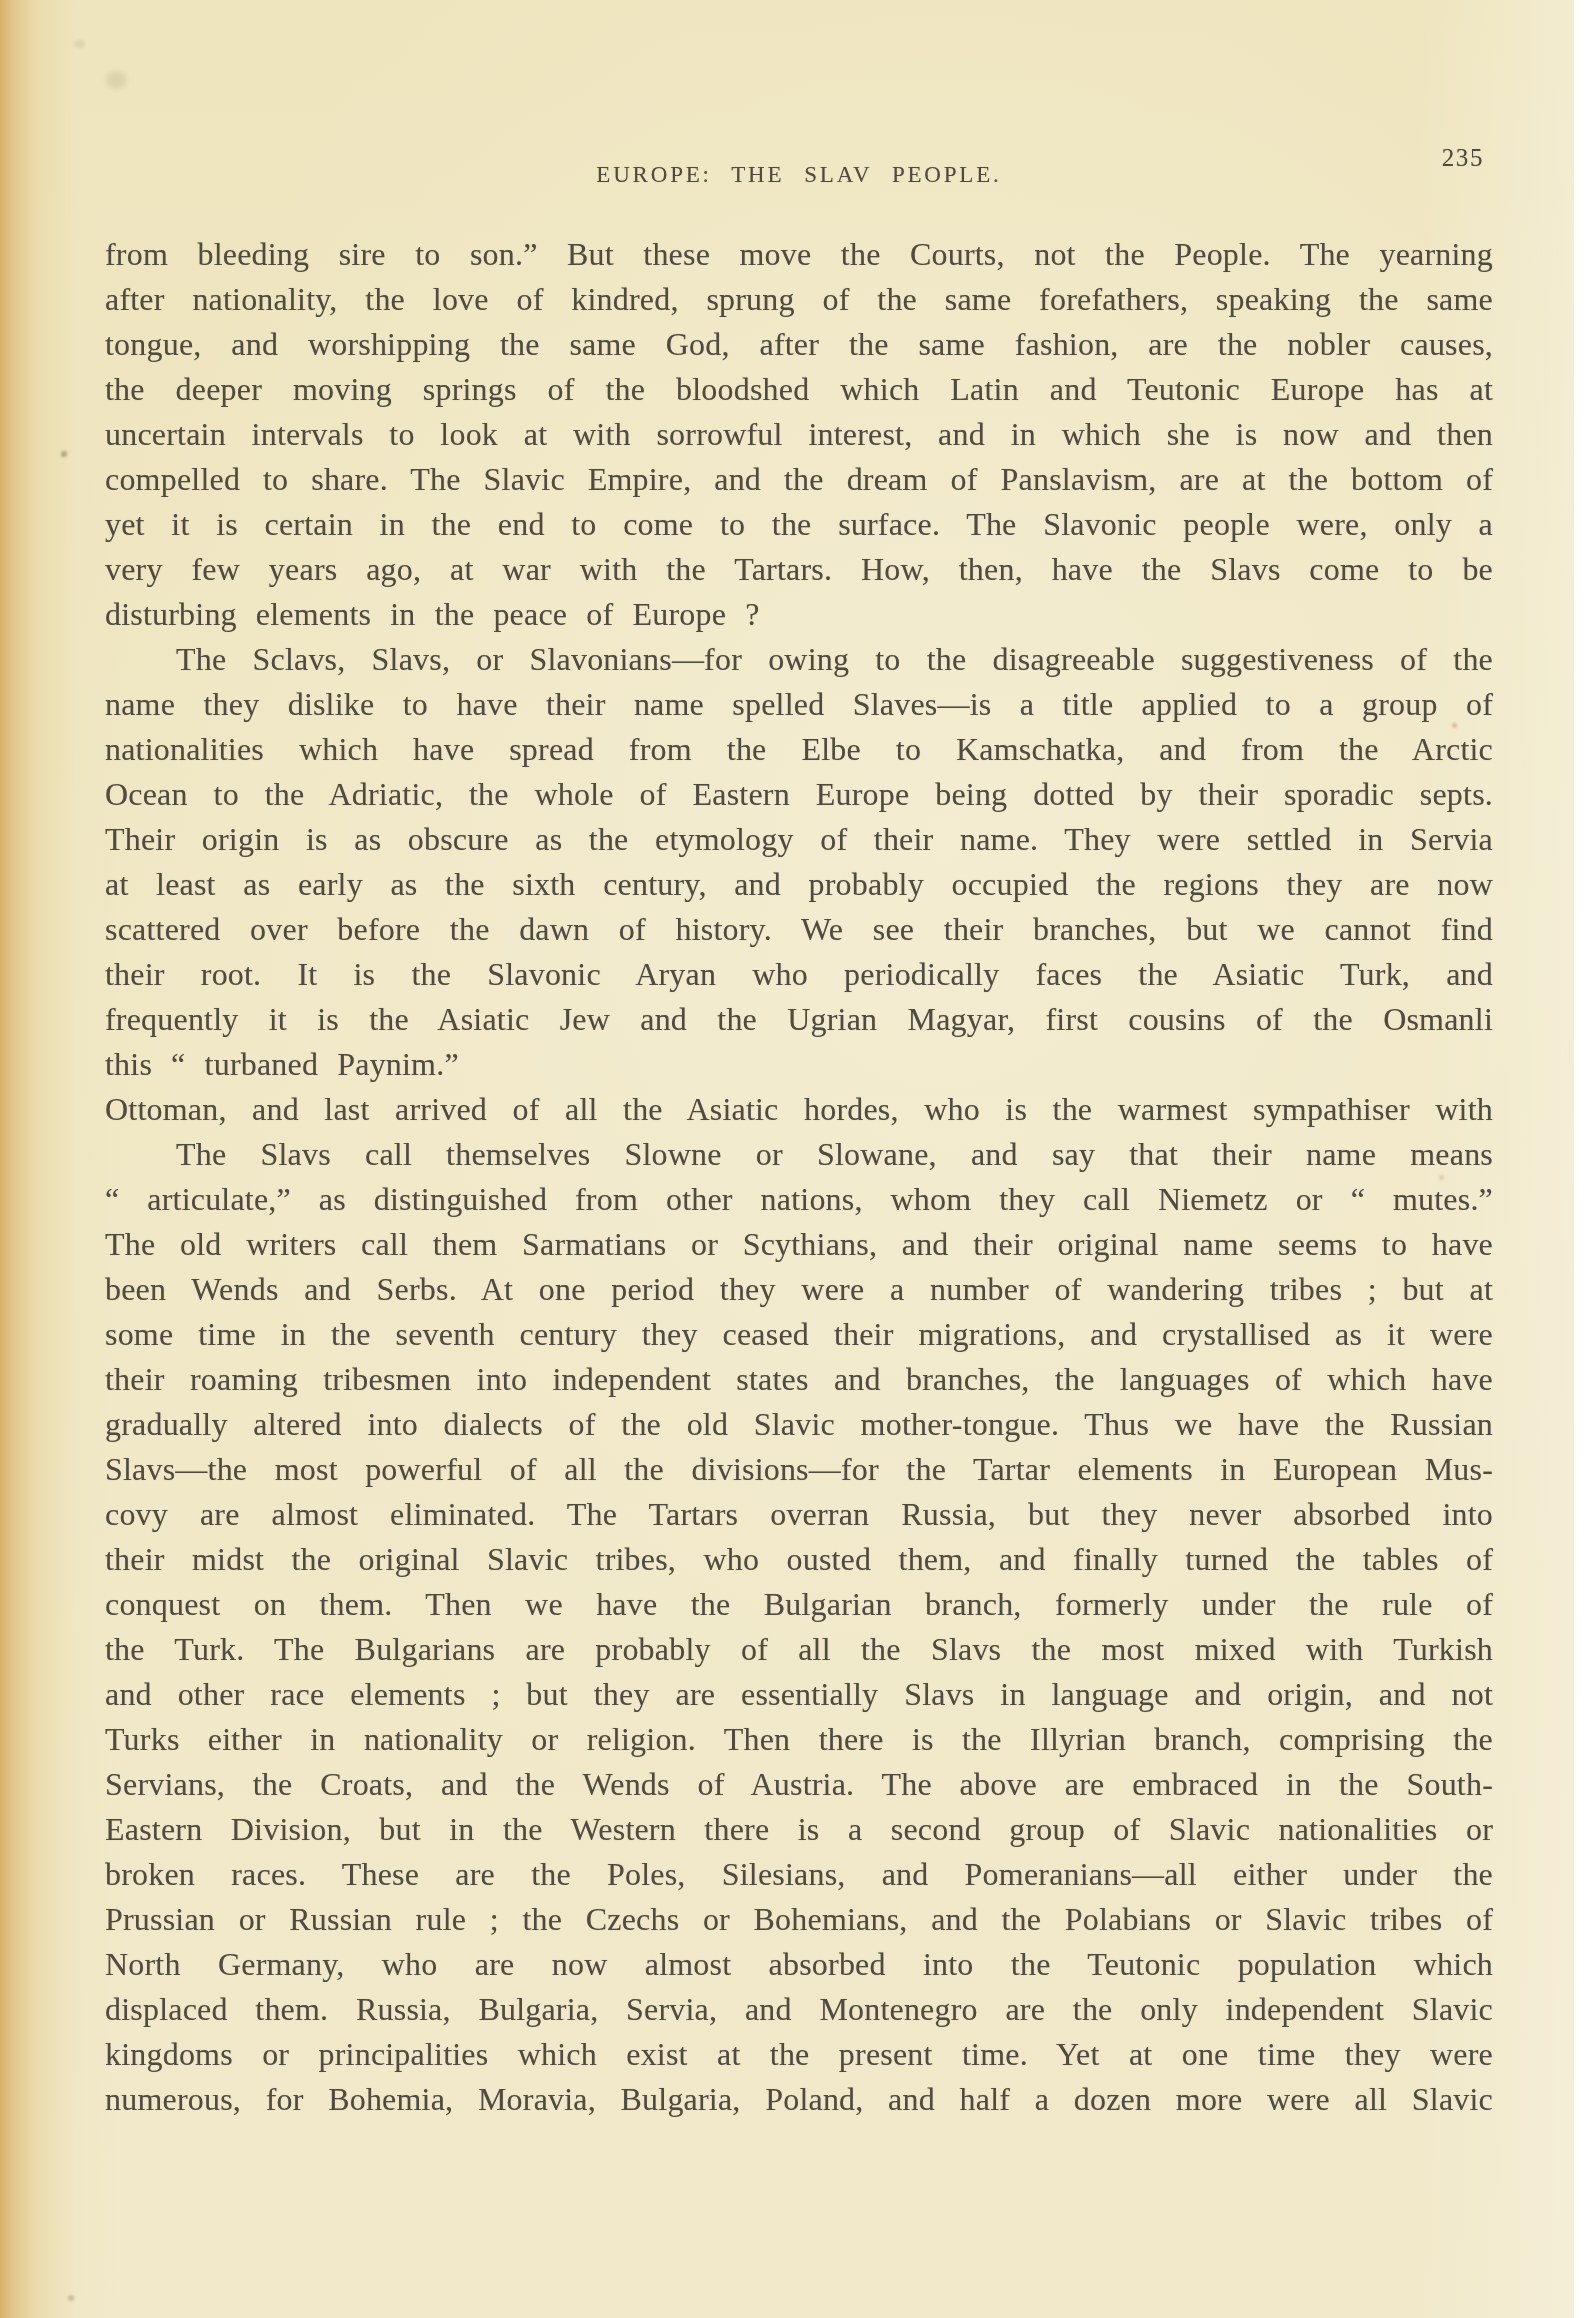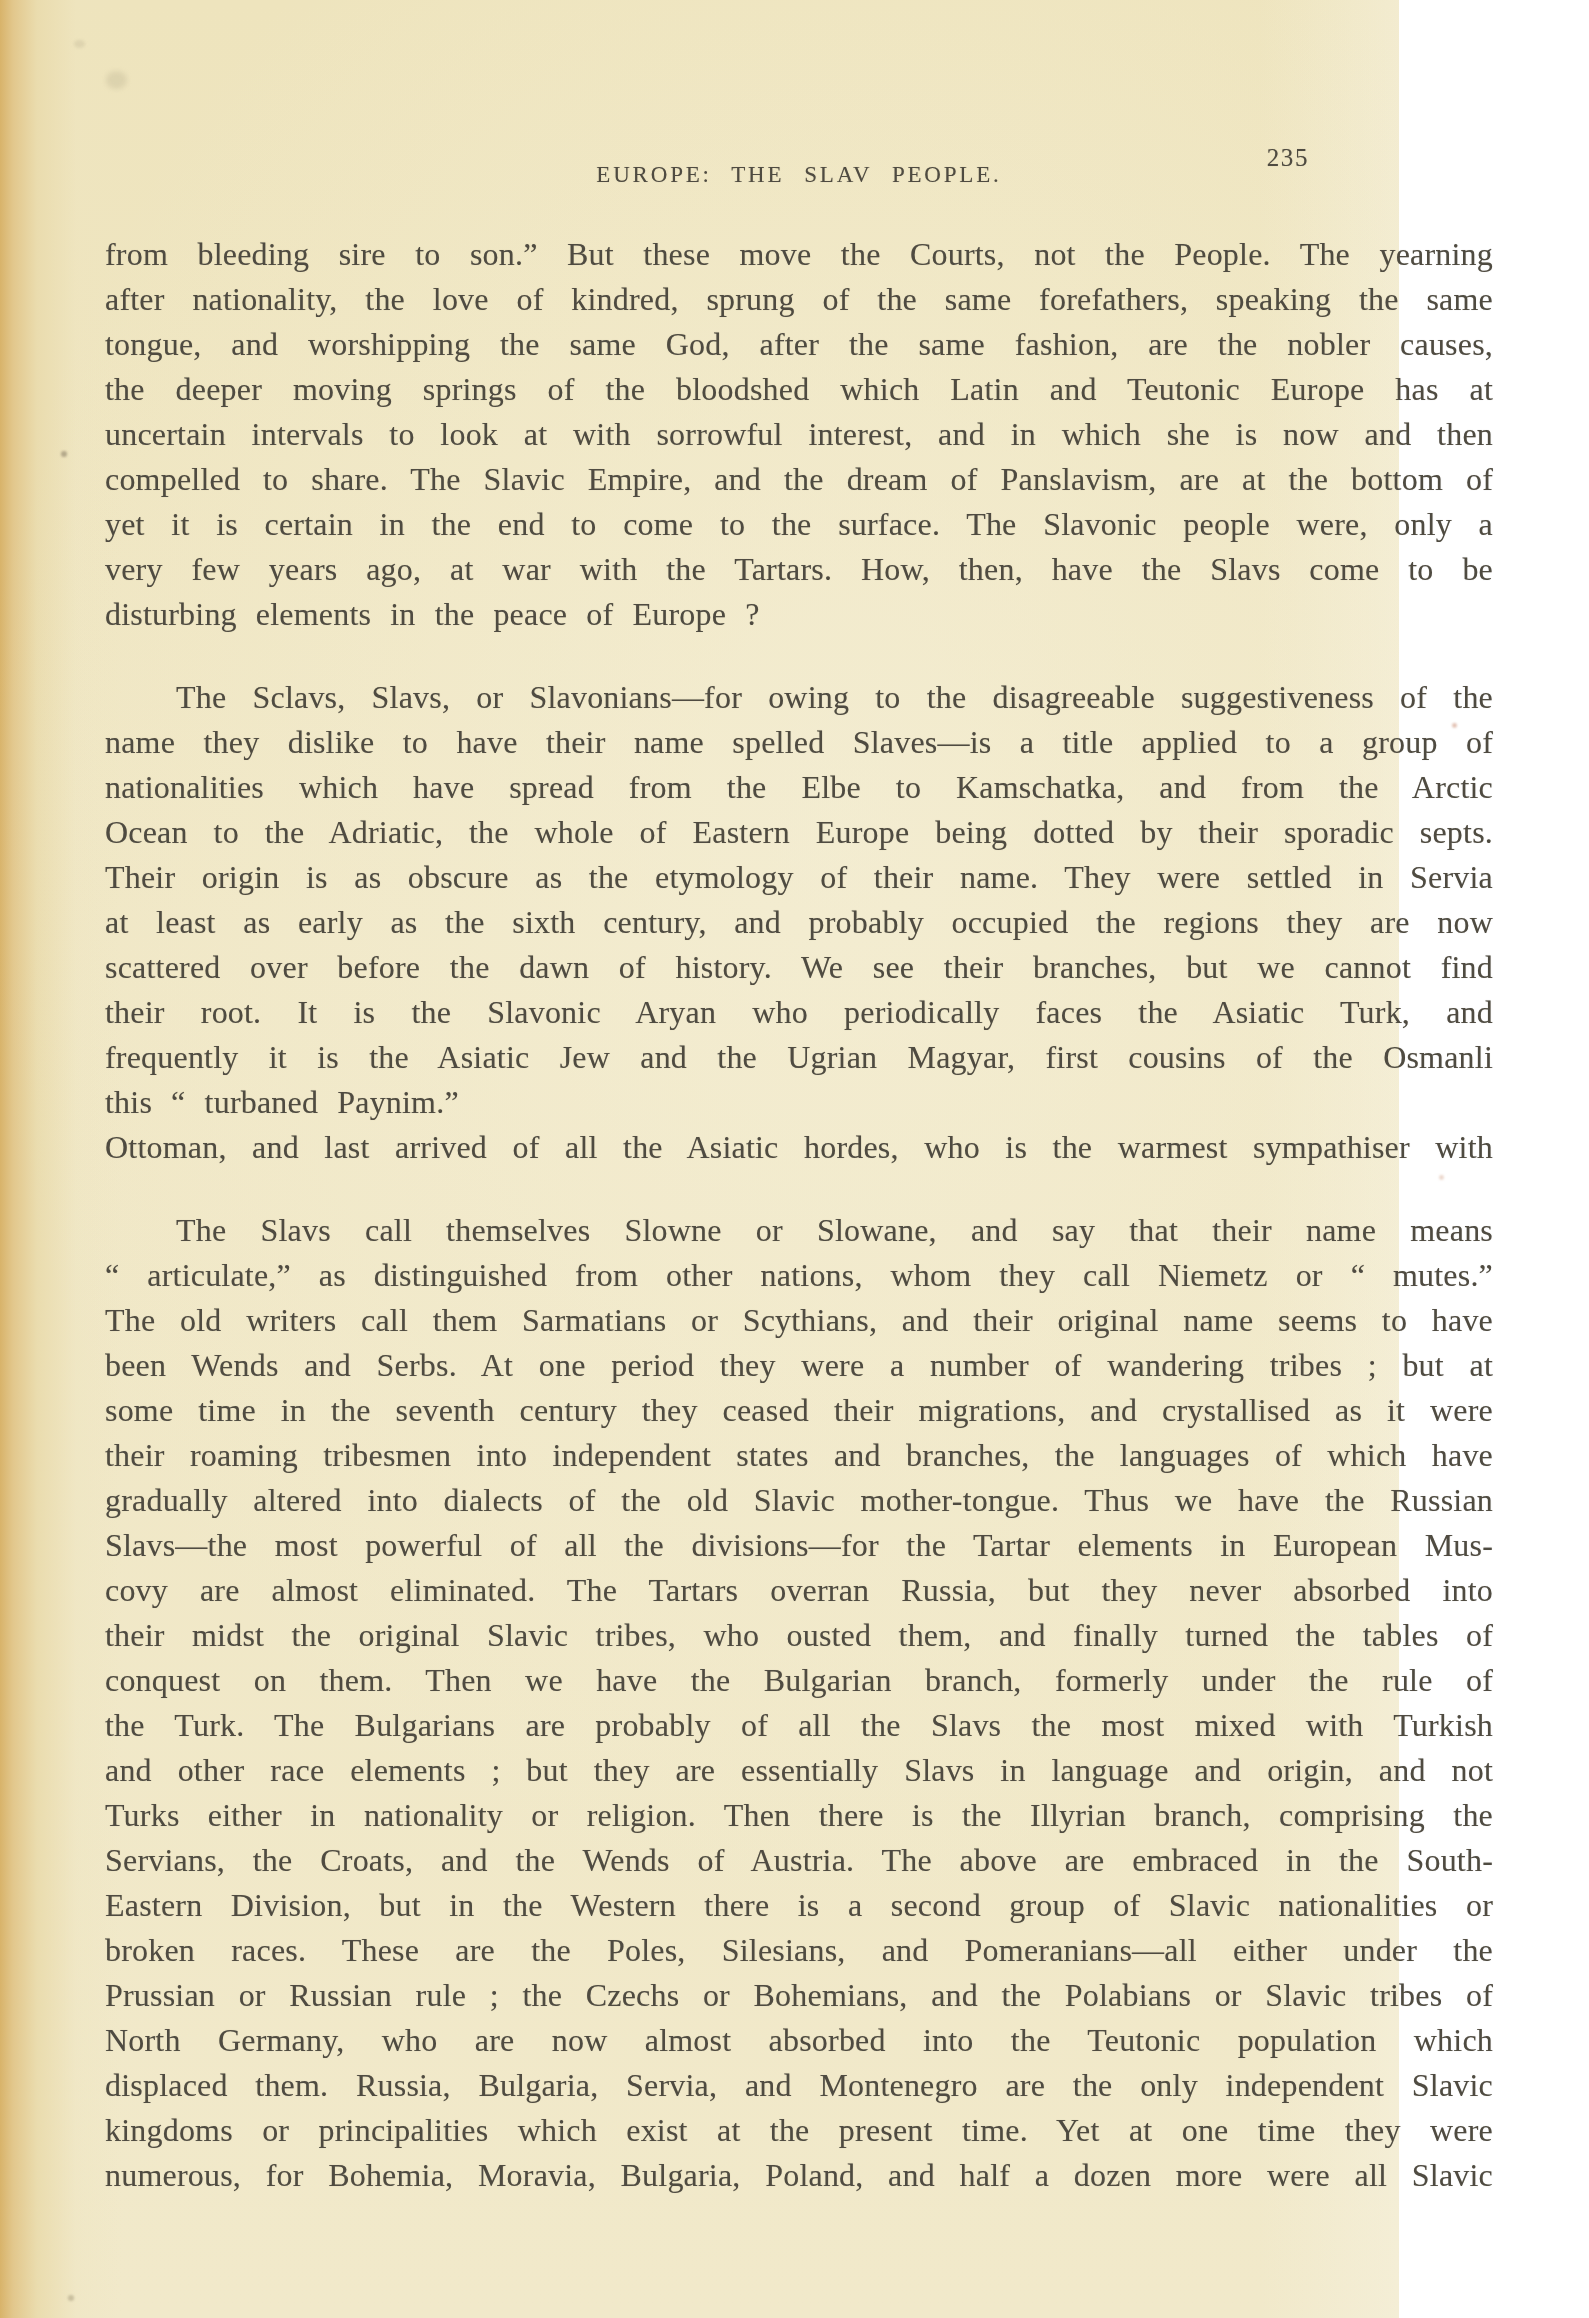--- a/index.html
+++ b/index.html
@@ -6,21 +6,21 @@
     margin: 0;
     padding: 0;
   }
   body {
     width: 1589px;
     height: 2319px;
     overflow: hidden;
   }
   .page {
     position: relative;
-    width: 1399px;
+    width: 1574px;
     height: 2319px;
     font-family: "Liberation Serif", "DejaVu Serif", serif;
     color: #4f4b41;
     background-color: #efe6c2;
     background-image:
       radial-gradient(ellipse 1207px 1529px at 60% 36%, rgba(246,241,219,0.55), rgba(246,241,219,0) 72%),
       linear-gradient(90deg, #d8b36a 0px, #e2c78c 13px, #eadcae 37px, rgba(238,228,190,0.35) 76px, rgba(238,228,190,0) 121px),
       linear-gradient(270deg, rgba(247,243,226,0.5) 0%, rgba(247,243,226,0) 10%),
       linear-gradient(180deg, #eee4bd 0%, #f0e7c5 40%, #f1e9ca 100%);
   }
@@ -61,21 +61,20 @@
   .line.full {
     text-align: justify;
     text-align-last: justify;
   }
   .line.last {
     text-align: left;
     word-spacing: 0.34em;
   }
   .line.indent {
     text-indent: 71px;
-    margin-top: 38px;
   }
   .speck {
     position: absolute;
     border-radius: 50%;
     pointer-events: none;
   }
   .speck.s1 { left: 106px; top: 71px;   width: 21px; height: 17.7px; background: rgba(158,148,118,0.22); filter: blur(2.4px); }
   .speck.s2 { left: 61px;  top: 451px;  width: 5.6px;  height: 5.6px;  background: rgba(110,100,80,0.45);  filter: blur(0.8px); }
   .speck.s3 { left: 1452px;top: 723px;  width: 4.8px;  height: 4.8px;  background: rgba(192,120,88,0.45);  filter: blur(0.8px); }
   .speck.s4 { left: 1439px;top: 1175px; width: 4.8px;  height: 4.8px;  background: rgba(200,140,110,0.35); filter: blur(0.8px); }

